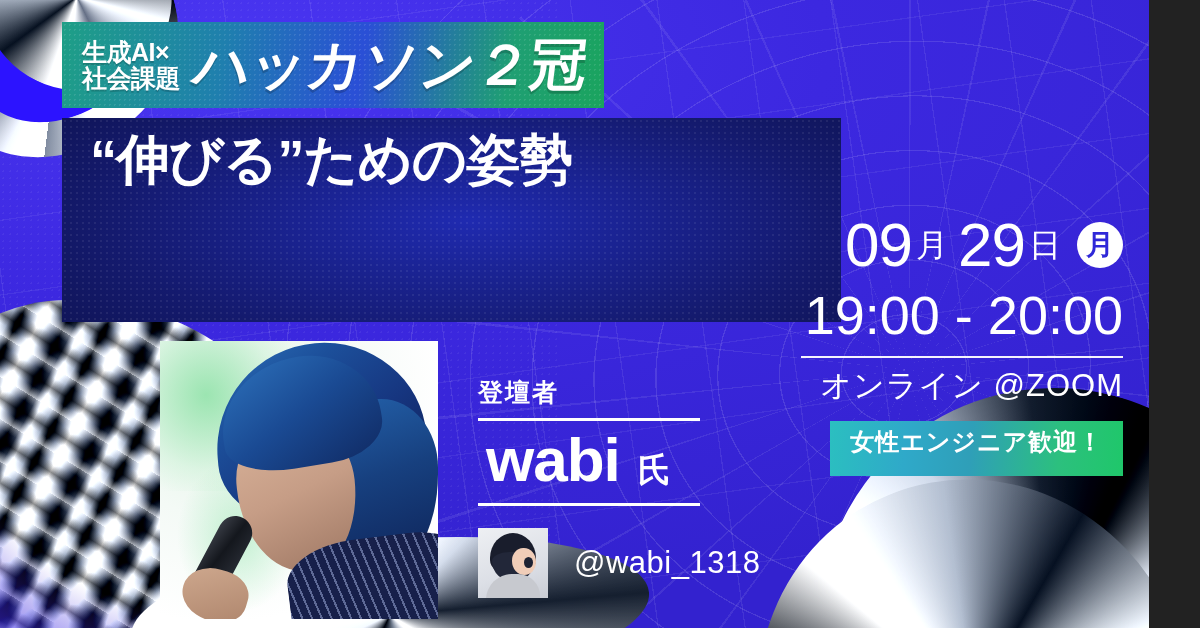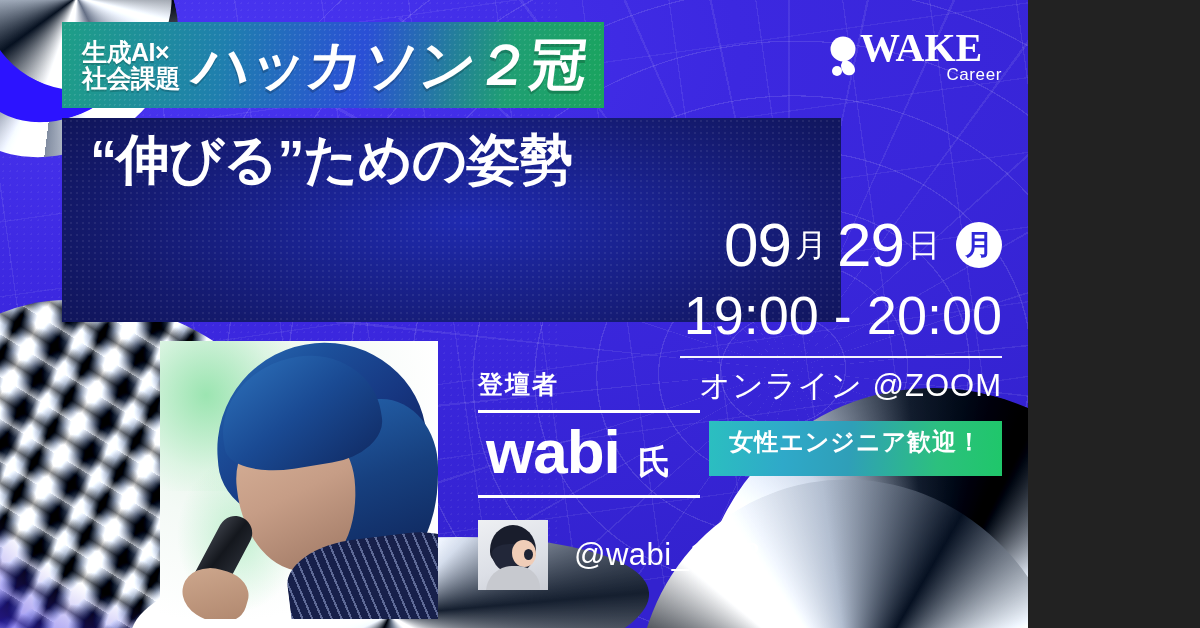--- a/index.html
+++ b/index.html
@@ -1,19 +1,19 @@
 <!DOCTYPE html>
 <html lang="ja"><head>
 <meta charset="utf-8">
 <title>WAKE Career Seminar Banner</title>
 <style>
   html,body{margin:0;padding:0;background:#222;}
   *{box-sizing:border-box;}
   #stage{
-    position:relative;width:1028px;height:628px;overflow:hidden;
+    position:relative;width:1149px;height:628px;overflow:hidden;
     font-family:"Liberation Sans","DejaVu Sans",sans-serif;
     background:#1d4ed8;
   }
 
   
   .bg-base{
     position:absolute;inset:0;
     background:
       radial-gradient(120% 90% at 18% 8%, #4a36f2 0%, #3c28e0 45%, #3322cf 100%);
   }
@@ -232,21 +232,21 @@
     transform:rotate(28deg);
   }
   .ph-hand{
     position:absolute;left:22px;top:228px;width:66px;height:52px;
     border-radius:48% 42% 44% 50%;
     background:linear-gradient(150deg,#cfa98f 0%,#ae856c 100%);
     transform:rotate(16deg);
   }
 
   
-  .speaker{position:absolute;left:478px;top:372px;width:330px;}
+  .speaker{position:absolute;left:478px;top:380px;width:330px;}
   .sp-label{color:#fff;font-weight:800;font-size:25px;letter-spacing:2px;line-height:1;}
   .sp-rule{height:3px;background:#fff;margin:13px 0 6px 0;width:222px;}
   .sp-rule.bottom{margin:8px 0 0 0;}
   .sp-name{
     color:#fff;font-weight:800;line-height:1;display:flex;align-items:baseline;gap:18px;
     padding:2px 0 4px 8px;
   }
   .sp-name .nm{font-size:62px;letter-spacing:-1px;}
   .sp-name .hon{font-size:33px;font-weight:700;}
   .sp-handle-row{display:flex;align-items:center;gap:26px;margin-top:22px;}
@@ -301,29 +301,20 @@
   <div class="chrome-br2"></div>
 
   <div class="kv-banner">
     <div class="kv-small">
       <div>生成AI×</div>
       <div>社会課題</div>
     </div>
     <div class="kv-big">ハッカソン２冠</div>
   </div>
 
-  <div class="logo">
-    <svg class="logo-mark" viewBox="0 0 34 40">
-      <circle cx="13" cy="13" r="12.5" fill="#ffffff"></circle>
-      <path d="M13 24 C20 24 25 29 25 34 C25 38 21 40 17 39 C13.5 38 11 34 11 29 Z" fill="#ffffff"></path>
-      <circle cx="7" cy="35" r="5" fill="#ffffff"></circle>
-    </svg>
-    <div class="logo-wake">WAKE</div>
-    <div class="logo-career">Career</div>
-  </div>
 
   <div class="title-panel">
     <div class="title-line l2">“伸びる”ための姿勢</div>
   </div>
 
   <div class="photo">
     <div class="ph-bg"></div>
     <div class="ph-green"></div>
     <div class="ph-green2"></div>
     <div class="ph-hair"></div>

